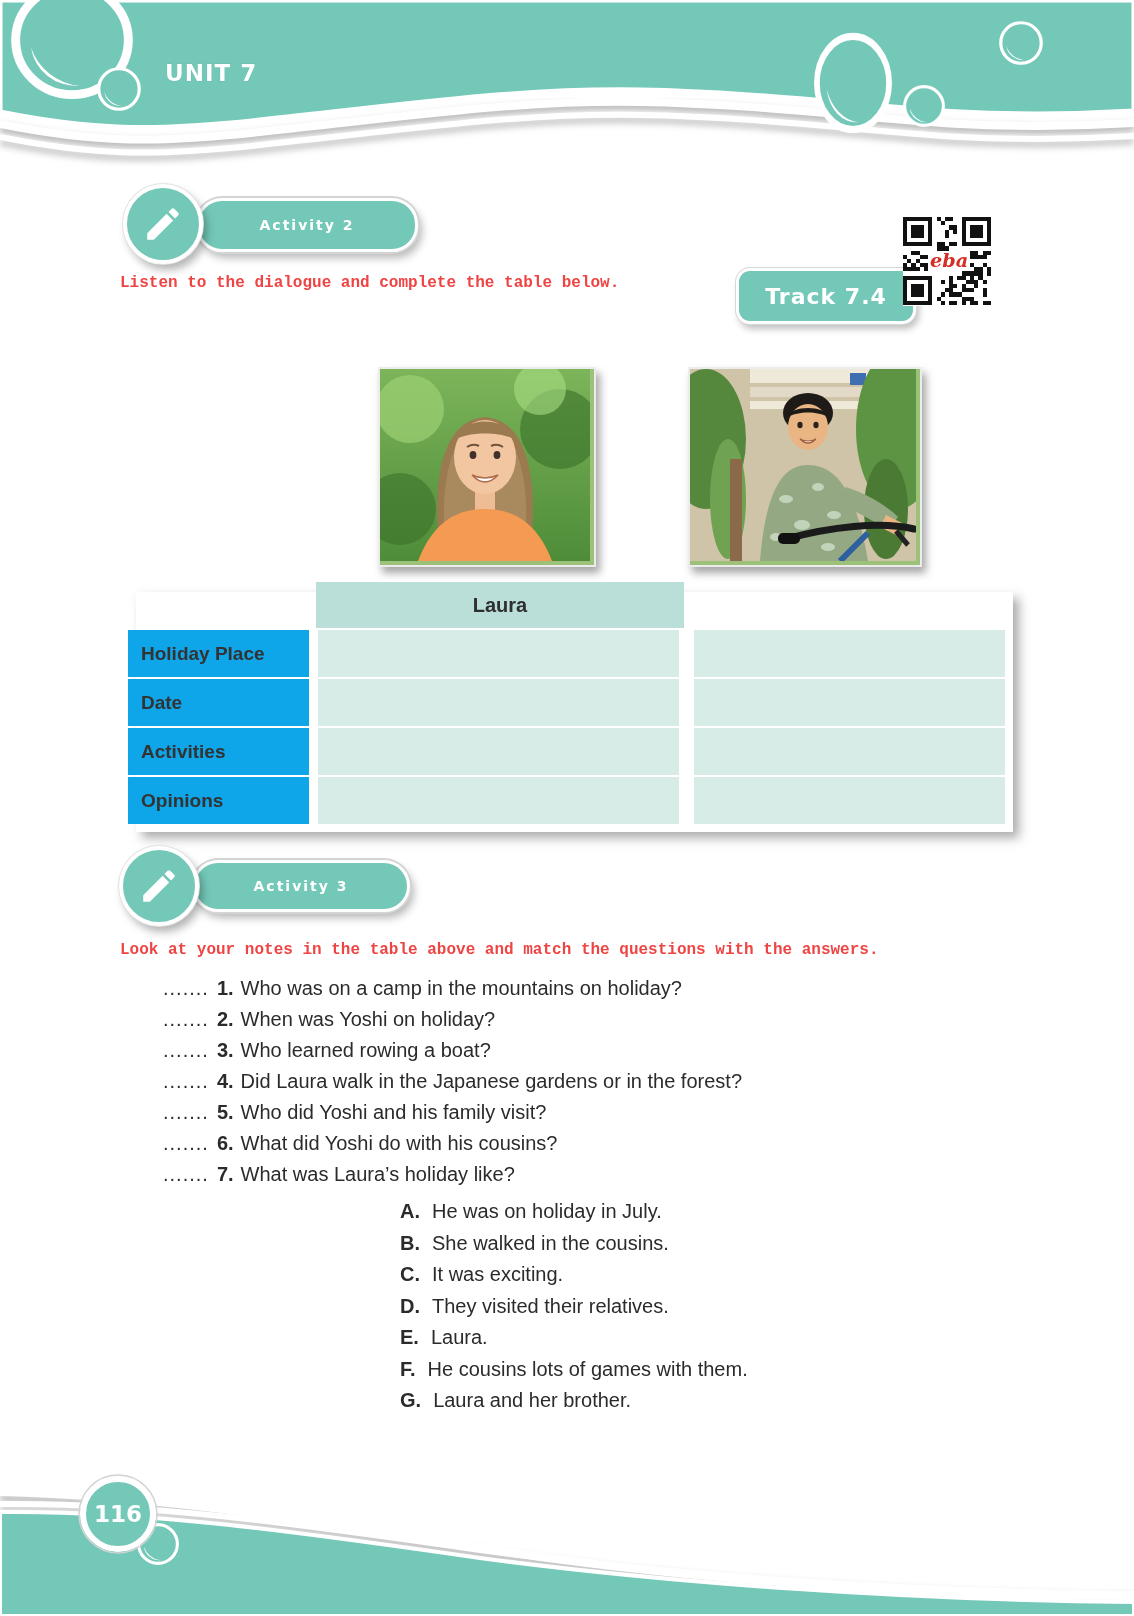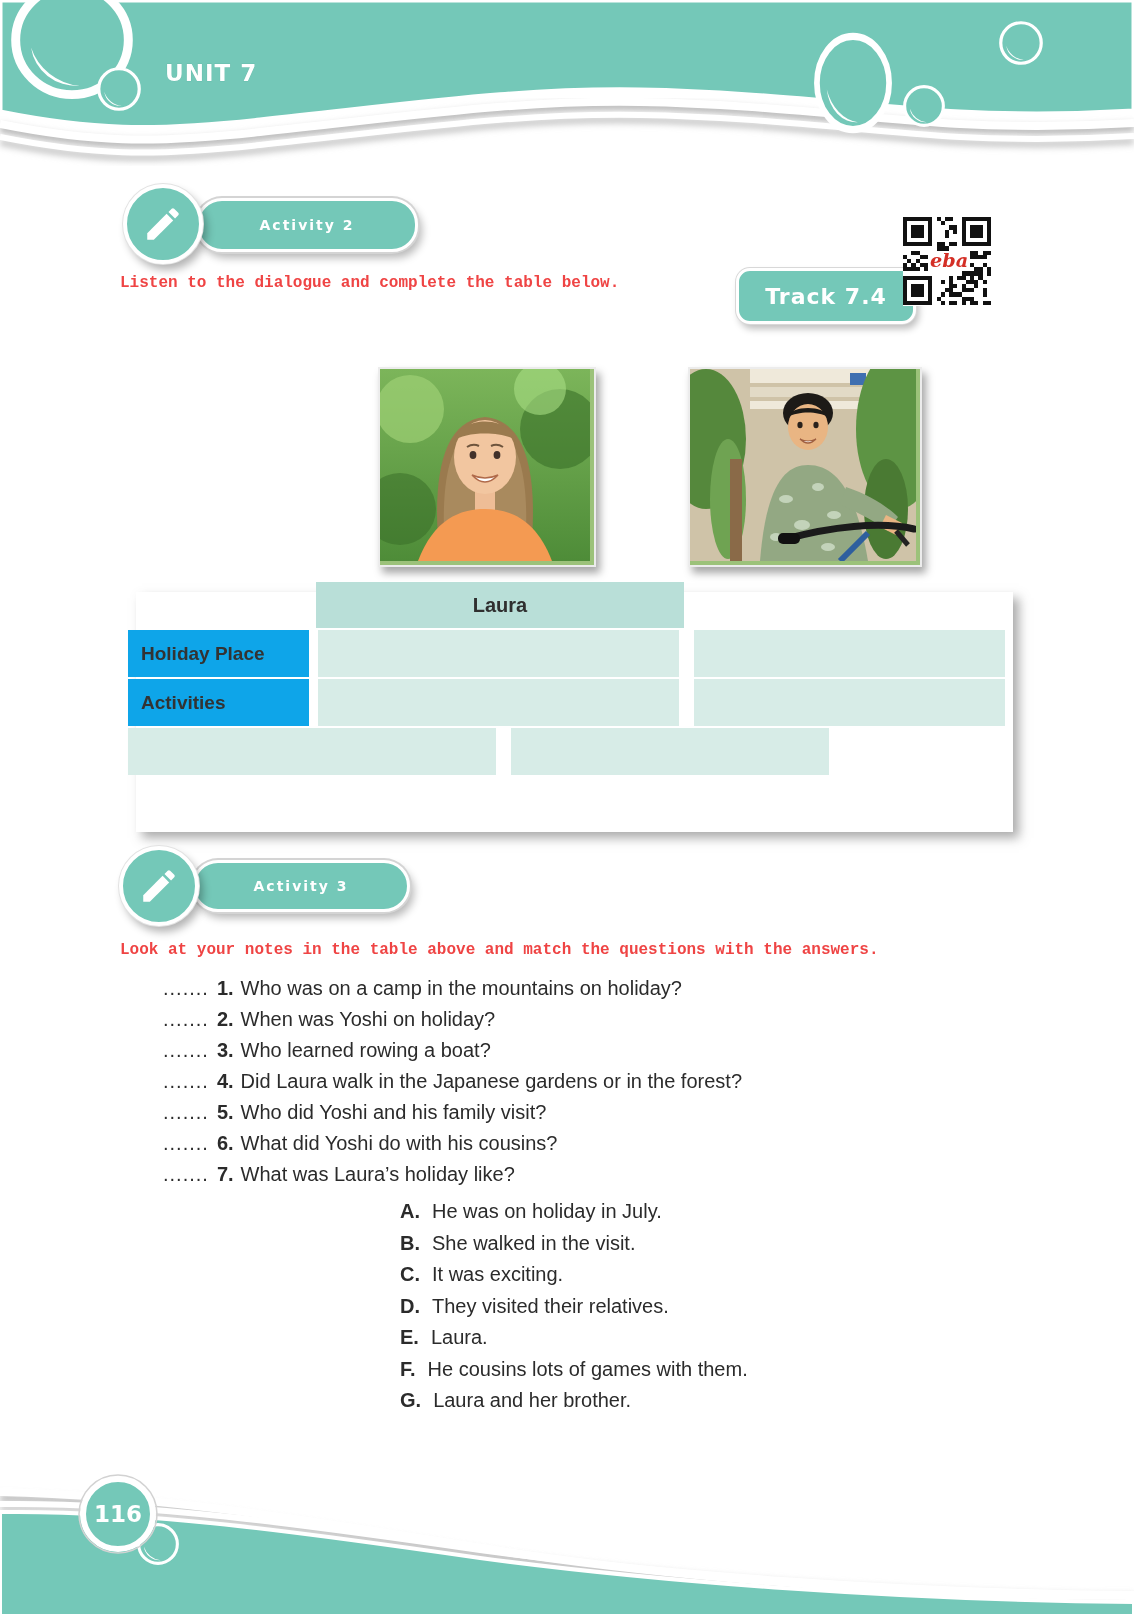--- a/index.html
+++ b/index.html
@@ -316,25 +316,31 @@
     <div class="tbl-row">
       <div class="cell cell-spacer h46"></div>
       <div class="cell cell-head col-a h46">Laura</div>
     </div>
     <div class="tbl-row">
       <div class="cell cell-label h47">Holiday Place</div>
       <div class="cell cell-empty col-a h47"></div>
       <div class="cell cell-empty col-b h47"></div>
     </div>
     <div class="tbl-row">
+      <div class="cell cell-label h47">Date</div>
+      <div class="cell cell-empty col-a h47"></div>
+      <div class="cell cell-empty col-b h47"></div>
+    </div>
+    <div class="tbl-row">
       <div class="cell cell-label h47">Activities</div>
       <div class="cell cell-empty col-a h47"></div>
       <div class="cell cell-empty col-b h47"></div>
     </div>
     <div class="tbl-row">
+      <div class="cell cell-label h47">Opinions</div>
       <div class="cell cell-empty col-a h47"></div>
       <div class="cell cell-empty col-b h47"></div>
     </div>
   </div>
 
   <div class="badge-pill" style="left:192px;top:860px;width:212px;height:46px;">
     <span>Activity 3</span>
   </div>
   <div class="badge-circle" style="left:119px;top:846px;width:72px;height:72px;">
     <svg width="42" height="42" viewBox="0 0 24 24">
@@ -383,21 +389,21 @@
     </div>
   </div>
 
   <div class="a-list">
     <div class="a-line">
       <span class="a-letter">A.</span>
       <span>He was on holiday in July.</span>
     </div>
     <div class="a-line">
       <span class="a-letter">B.</span>
-      <span>She walked in the visit.</span>
+      <span>She walked in the cousins.</span>
     </div>
     <div class="a-line">
       <span class="a-letter">C.</span>
       <span>It was exciting.</span>
     </div>
     <div class="a-line">
       <span class="a-letter">D.</span>
       <span>They visited their relatives.</span>
     </div>
     <div class="a-line">

